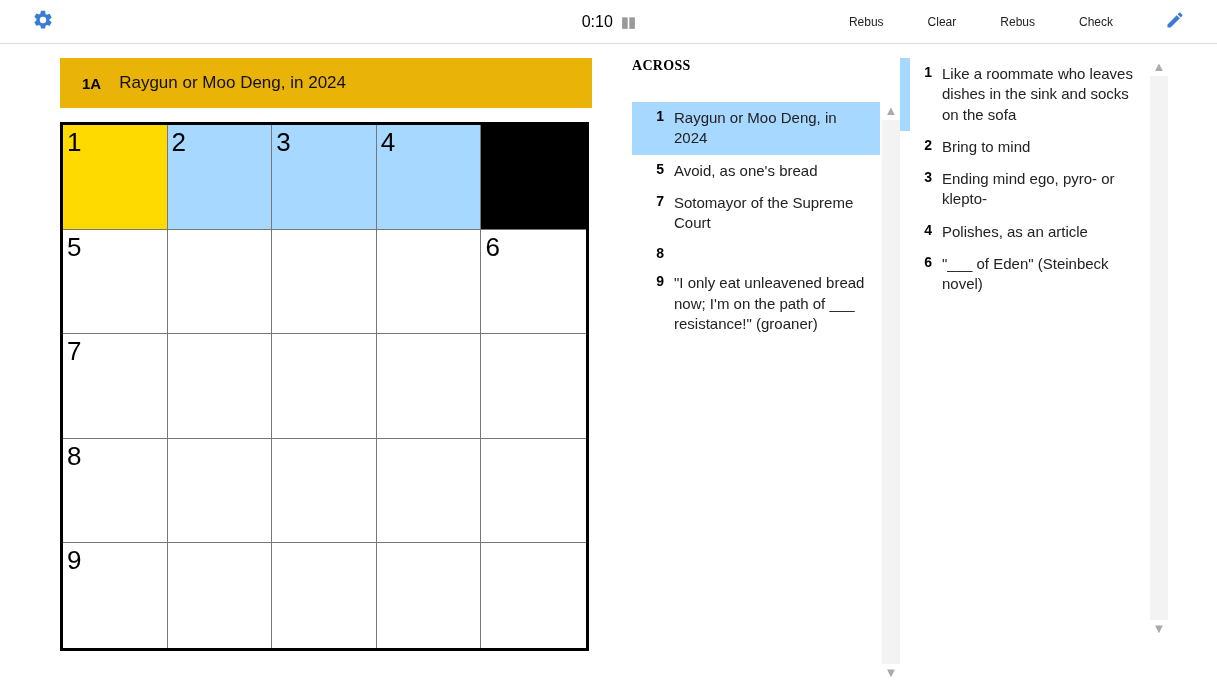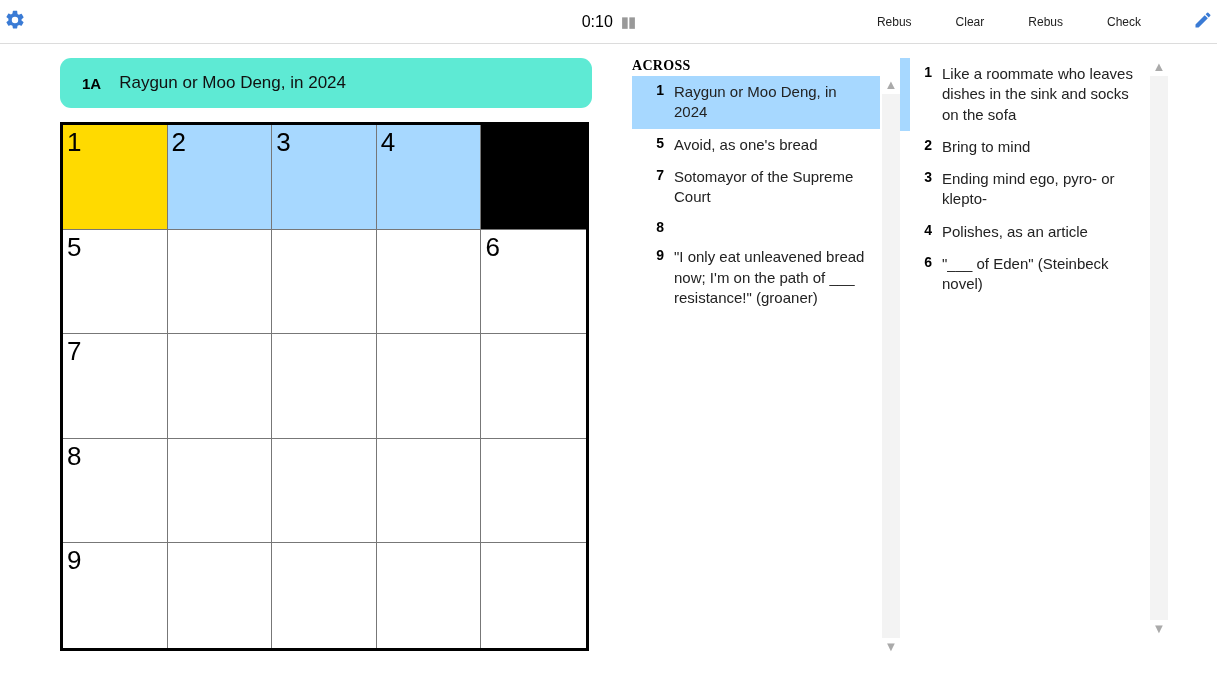--- a/index.html
+++ b/index.html
@@ -8,21 +8,21 @@
     background: #fff;
     width: 1217px;
     height: 681px;
     overflow: hidden;
   }
   .toolbar {
     height: 44px;
     border-bottom: 1px solid #dcdcdc;
     display: flex;
     align-items: center;
-    padding: 0 4px;
+    padding: 0 32px;
     position: relative;
   }
   .gear {
     color: #3a7bd5;
     cursor: pointer;
   }
   .timer-wrap {
     position: absolute;
     left: 50%;
     transform: translateX(-50%);
@@ -49,27 +49,26 @@
   .pencil { color: #3a7bd5; cursor: pointer; margin-left: 8px; }
 
   .main {
     display: flex;
     padding: 14px 0 0 60px;
     gap: 40px;
   }
   .left-col { width: 532px; }
 
   .clue-bar {
-    background: #5eead4;
+    background: #eab308;
     height: 50px;
     display: flex;
     align-items: center;
     padding: 0 22px;
     gap: 18px;
-    border-radius: 11px;
   }
   .clue-bar .num {
     font-weight: 700;
     font-size: 15px;
   }
   .clue-bar .txt {
     font-size: 17px;
     color: #111;
   }
 
@@ -107,21 +106,21 @@
     gap: 20px;
   }
   .clue-col {
     width: 248px;
   }
   .clue-col h3 {
     font-size: 14px;
     font-weight: 700;
     letter-spacing: 0.3px;
     font-family: Georgia, 'Times New Roman', serif;
-    margin-bottom: 2px;
+    margin-bottom: 28px;
     color: #000;
   }
   .clue-list-wrap {
     position: relative;
     height: 580px;
   }
   .clue-list {
     height: 100%;
     overflow: hidden;
   }

